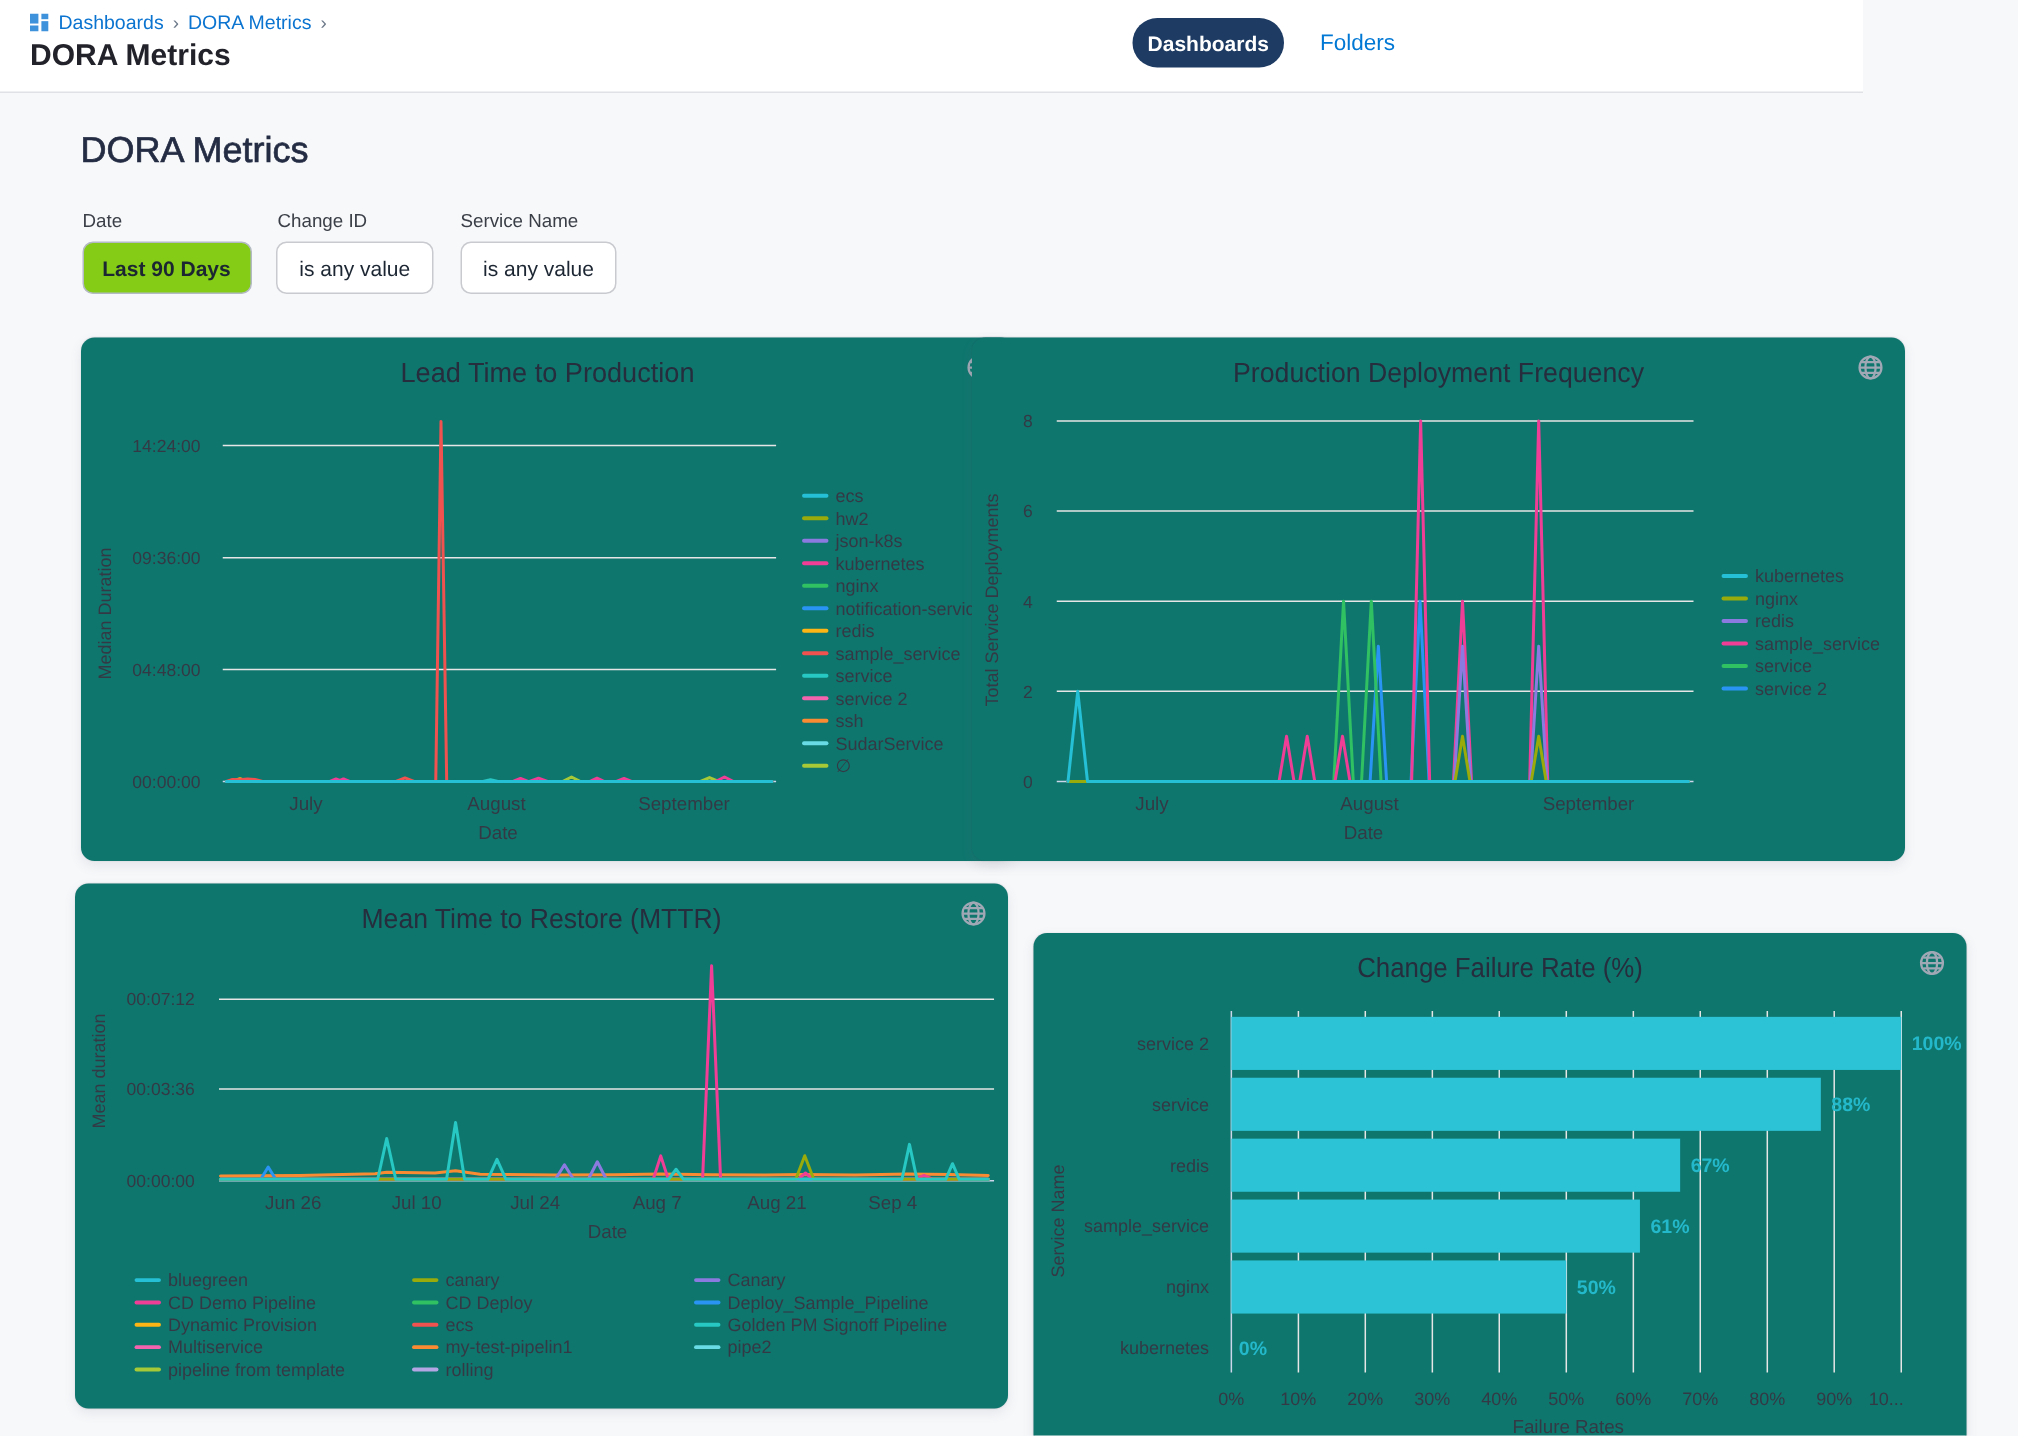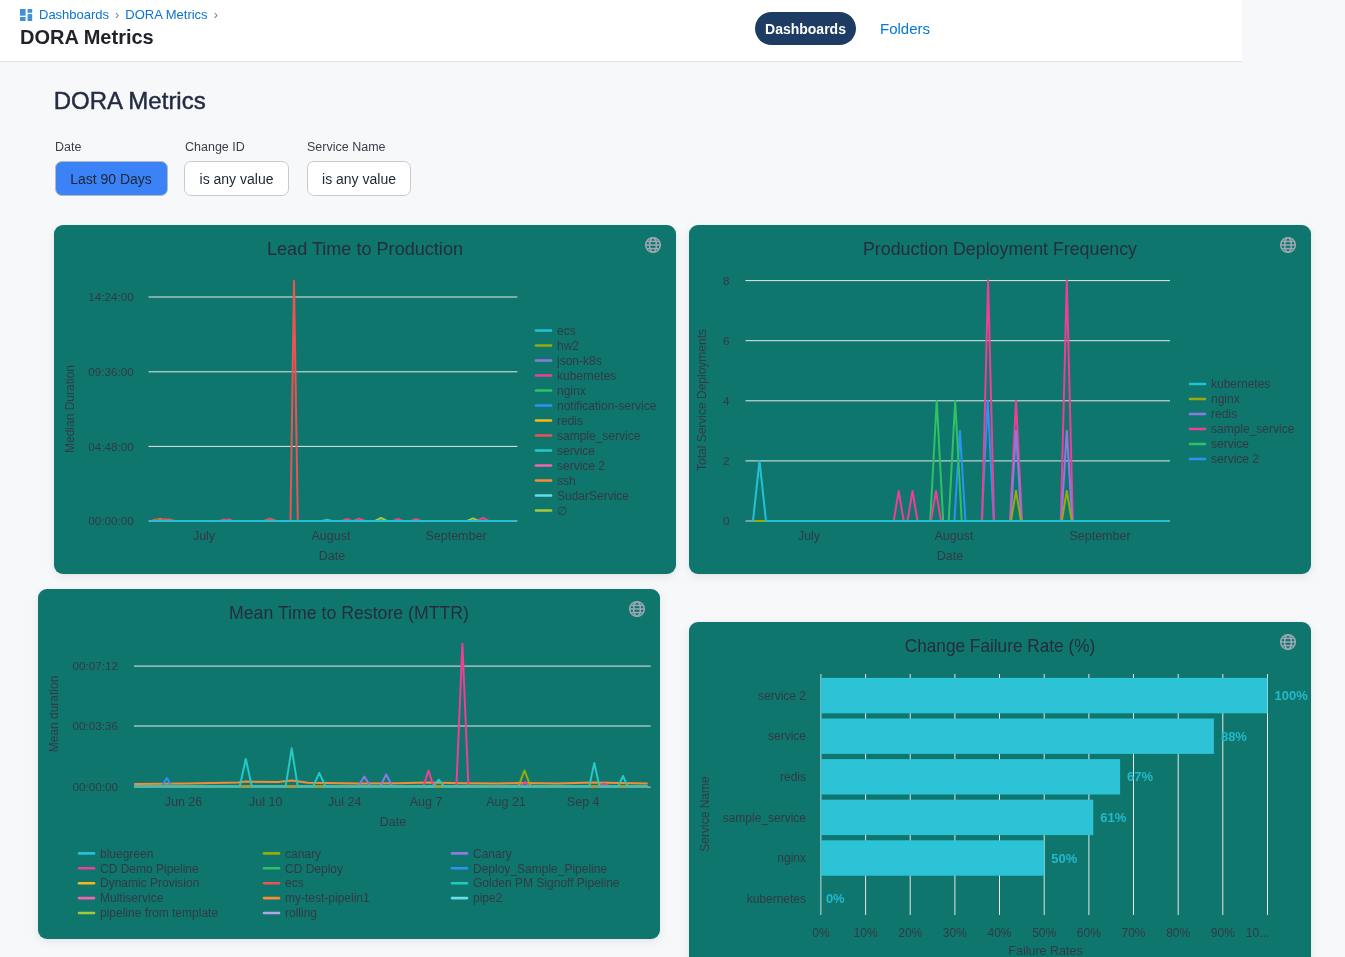--- a/index.html
+++ b/index.html
@@ -27,21 +27,21 @@
       <span class="sep">›</span>
     </div>
  <div class="h1">DORA Metrics</div>
  <div class="pill">Dashboards</div>
  <div class="folders">Folders</div>
 </div>
 <div class="h2">DORA Metrics</div>
 <div class="flabel" style="left:55px">Date</div>
 <div class="flabel" style="left:185px">Change ID</div>
 <div class="flabel" style="left:307px">Service Name</div>
-<div class="fbtn" style="left:54.5px;width:113px;background:#3b82f6;border:1px solid #b4bac3;font-weight:400">Last 90 Days</div>
+<div class="fbtn" style="left:54.5px;width:113px;background:#84cc16;border:1px solid #b4bac3;font-weight:700">Last 90 Days</div>
 <div class="fbtn" style="left:184px;width:105px;background:#fff;border:1px solid #c8cacf">is any value</div>
 <div class="fbtn" style="left:307px;width:104px;background:#fff;border:1px solid #c8cacf">is any value</div>
 <div class="card" style="left:54px;top:225px;width:622px;height:349px"><svg width="622" height="349" viewBox="0 0 622 349" font-family="Liberation Sans, sans-serif">
       <text x="311" y="29.5" font-size="18.5" text-anchor="middle" fill="#262d3d" font-weight="500" textLength="196" lengthAdjust="spacingAndGlyphs">Lead Time to Production</text>
       <g stroke="#a0a8b5" stroke-width="1.5" fill="none">
         <circle cx="599" cy="20" r="7.3"></circle>
         <ellipse cx="599" cy="20" rx="3.4" ry="7.3"></ellipse>
         <line x1="591.7" y1="20" x2="606.3" y2="20"></line>
         <line x1="593.2" y1="16.4" x2="604.8" y2="16.4"></line>
         <line x1="593.2" y1="23.6" x2="604.8" y2="23.6"></line>
@@ -85,21 +85,21 @@
       <text x="503" y="229.7" font-size="12" text-anchor="start" fill="#333a45" font-weight="400">service</text>
       <line x1="482" y1="240.5" x2="497" y2="240.5" stroke="#f363ae" stroke-width="2.6" stroke-linecap="round"></line>
       <text x="503" y="244.7" font-size="12" text-anchor="start" fill="#333a45" font-weight="400">service 2</text>
       <line x1="482" y1="255.5" x2="497" y2="255.5" stroke="#fa8b33" stroke-width="2.6" stroke-linecap="round"></line>
       <text x="503" y="259.7" font-size="12" text-anchor="start" fill="#333a45" font-weight="400">ssh</text>
       <line x1="482" y1="270.5" x2="497" y2="270.5" stroke="#69dbe4" stroke-width="2.6" stroke-linecap="round"></line>
       <text x="503" y="274.7" font-size="12" text-anchor="start" fill="#333a45" font-weight="400">SudarService</text>
       <line x1="482" y1="285.5" x2="497" y2="285.5" stroke="#a5c937" stroke-width="2.6" stroke-linecap="round"></line>
       <text x="503" y="289.7" font-size="12" text-anchor="start" fill="#333a45" font-weight="400">∅</text>
     </svg></div>
-<div class="card" style="left:689px;top:225px;width:622px;height:349px"><svg width="622" height="349" viewBox="0 0 622 349" font-family="Liberation Sans, sans-serif">
+<div class="card" style="left:648px;top:225px;width:622px;height:349px"><svg width="622" height="349" viewBox="0 0 622 349" font-family="Liberation Sans, sans-serif">
       <text x="311" y="29.5" font-size="18.5" text-anchor="middle" fill="#262d3d" font-weight="500" textLength="274" lengthAdjust="spacingAndGlyphs">Production Deployment Frequency</text>
       <g stroke="#a0a8b5" stroke-width="1.5" fill="none">
         <circle cx="599" cy="20" r="7.3"></circle>
         <ellipse cx="599" cy="20" rx="3.4" ry="7.3"></ellipse>
         <line x1="591.7" y1="20" x2="606.3" y2="20"></line>
         <line x1="593.2" y1="16.4" x2="604.8" y2="16.4"></line>
         <line x1="593.2" y1="23.6" x2="604.8" y2="23.6"></line>
       </g>
       <text x="40.5" y="300.2" font-size="11.7" text-anchor="end" fill="#333a45" font-weight="400">0</text>
       <line x1="56.5" y1="235.9" x2="481" y2="235.9" stroke="#e6e6e6" stroke-width="1"></line>
@@ -128,21 +128,21 @@
       <text x="522" y="178.2" font-size="12" text-anchor="start" fill="#333a45" font-weight="400">nginx</text>
       <line x1="501" y1="189" x2="516" y2="189" stroke="#8b7be0" stroke-width="2.6" stroke-linecap="round"></line>
       <text x="522" y="193.2" font-size="12" text-anchor="start" fill="#333a45" font-weight="400">redis</text>
       <line x1="501" y1="204" x2="516" y2="204" stroke="#ef3e96" stroke-width="2.6" stroke-linecap="round"></line>
       <text x="522" y="208.2" font-size="12" text-anchor="start" fill="#333a45" font-weight="400">sample_service</text>
       <line x1="501" y1="219" x2="516" y2="219" stroke="#2fc162" stroke-width="2.6" stroke-linecap="round"></line>
       <text x="522" y="223.2" font-size="12" text-anchor="start" fill="#333a45" font-weight="400">service</text>
       <line x1="501" y1="234" x2="516" y2="234" stroke="#2a94f4" stroke-width="2.6" stroke-linecap="round"></line>
       <text x="522" y="238.2" font-size="12" text-anchor="start" fill="#333a45" font-weight="400">service 2</text>
     </svg></div>
-<div class="card" style="left:38px;top:589px;width:622px;height:350px"><svg width="622" height="350" viewBox="0 0 622 350" font-family="Liberation Sans, sans-serif">
+<div class="card" style="left:50px;top:589px;width:622px;height:350px"><svg width="622" height="350" viewBox="0 0 622 350" font-family="Liberation Sans, sans-serif">
       <text x="311" y="29.5" font-size="18.5" text-anchor="middle" fill="#262d3d" font-weight="500" textLength="240" lengthAdjust="spacingAndGlyphs">Mean Time to Restore (MTTR)</text>
       <g stroke="#a0a8b5" stroke-width="1.5" fill="none">
         <circle cx="599" cy="20" r="7.3"></circle>
         <ellipse cx="599" cy="20" rx="3.4" ry="7.3"></ellipse>
         <line x1="591.7" y1="20" x2="606.3" y2="20"></line>
         <line x1="593.2" y1="16.4" x2="604.8" y2="16.4"></line>
         <line x1="593.2" y1="23.6" x2="604.8" y2="23.6"></line>
       </g>
       <line x1="96" y1="77.1" x2="612.7" y2="77.1" stroke="#e6e6e6" stroke-width="1"></line>
       <text x="79.9" y="81.3" font-size="11.7" text-anchor="end" fill="#333a45" font-weight="400">00:07:12</text>

